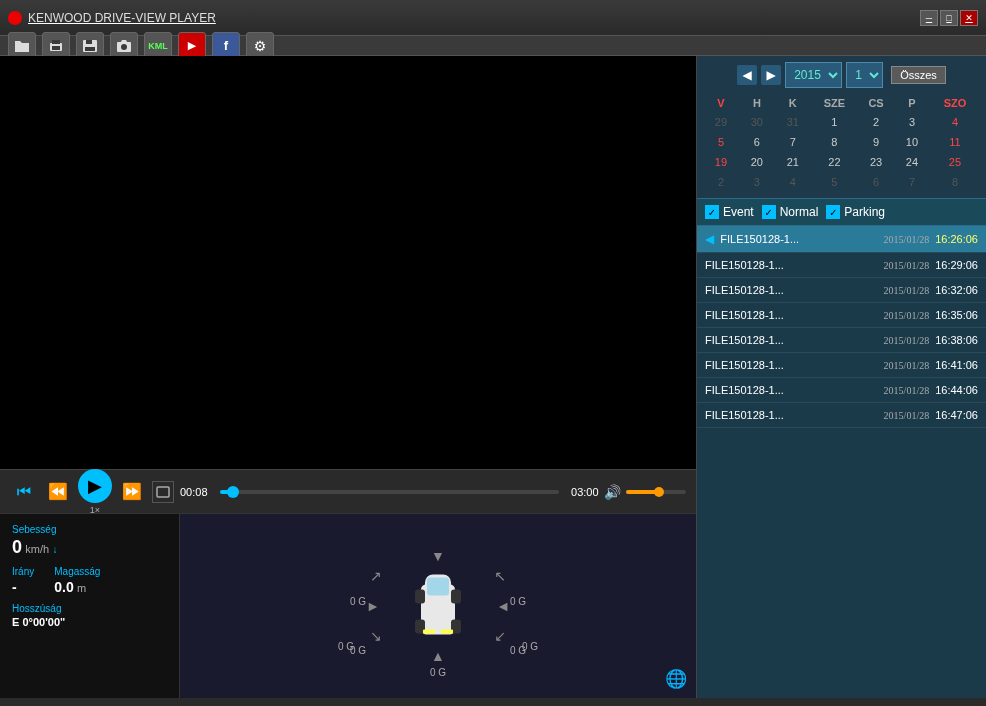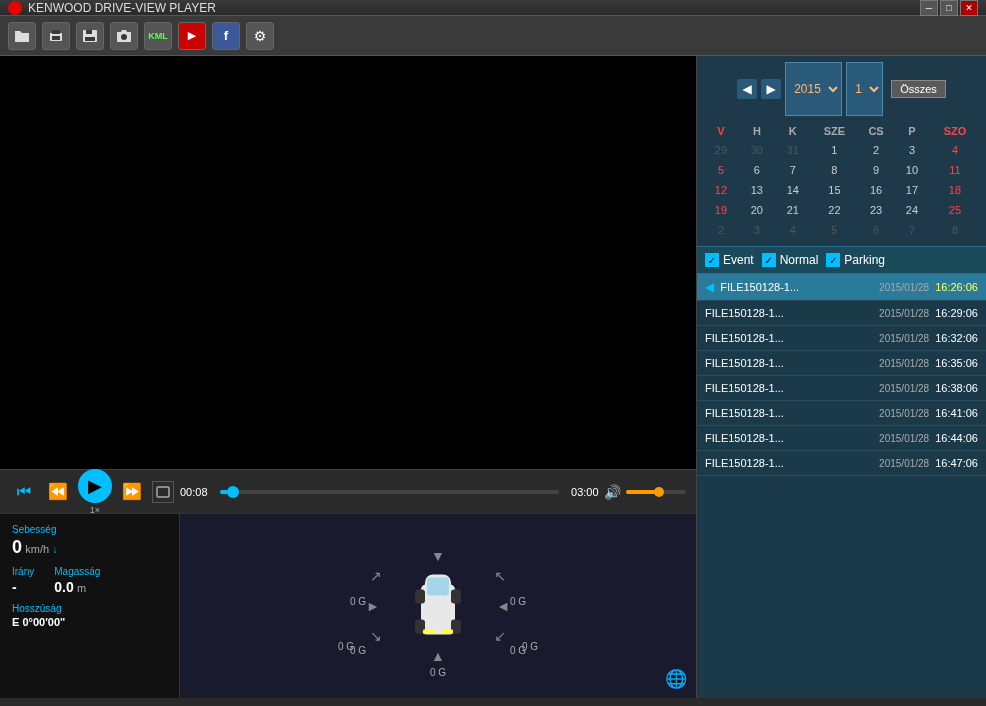--- a/index.html
+++ b/index.html
@@ -9,25 +9,26 @@
       background: #2a2a2a;
       font-family: Arial, sans-serif;
       font-size: 12px;
       color: #fff;
       overflow: hidden;
     }
 
     
     #titlebar {
       background: linear-gradient(to bottom, #3a3a3a, #2a2a2a);
-      height: 16px;
+      height: 36px;
       display: flex;
       align-items: center;
       padding: 0 8px;
       border-bottom: 1px solid #555;
+      text-decoration: underline;
     }
     #titlebar .logo {
       width: 14px; height: 14px;
       background: #e00;
       border-radius: 50%;
       margin-right: 6px;
     }
     #titlebar .title-text {
       font-size: 12px;
       color: #ddd;
@@ -43,21 +44,21 @@
       color: #fff;
       font-size: 9px;
       display: flex; align-items: center; justify-content: center;
       cursor: pointer;
     }
     #titlebar .win-btn.close { background: #a00; }
 
     
     #toolbar {
       background: #3a3a3a;
-      height: 40px;
+      height: 20px;
       display: flex;
       align-items: center;
       padding: 0 8px;
       gap: 6px;
       border-bottom: 1px solid #555;
     }
     .tb-btn {
       width: 28px; height: 28px;
       background: #555;
       border: 1px solid #666;
@@ -284,22 +285,22 @@
       border: none;
       color: #fff;
       cursor: pointer;
       display: flex; align-items: center; justify-content: center;
       font-size: 12px;
       border-radius: 2px;
     }
     .cal-year-select, .cal-month-select {
       background: #2a5a7a;
       border: 1px solid #4a8aaa;
-      color: #fdba74;
-      padding: 18px 4px;
+      color: #5eead4;
+      padding: 4px 4px;
       font-size: 12px;
       cursor: pointer;
     }
     .cal-all-btn {
       background: #5a5a5a;
       border: 1px solid #888;
       color: #fff;
       padding: 2px 8px;
       font-size: 11px;
       cursor: pointer;
@@ -381,20 +382,21 @@
       font-size: 12px;
     }
     .file-name {
       flex: 1;
       font-size: 11px;
       color: #fff;
     }
     .file-date {
       font-size: 10px;
       color: #aaa;
+      font-family: Liberation Serif, serif;
     }
     .file-time {
       font-size: 11px;
       color: #fff;
     }
     .file-item.active .file-time { color: #ff6; text-align: right; }
 
     
     .car-svg-container {
       position: absolute;
@@ -620,29 +622,20 @@
             <tr>
               <td class="sun">5</td>
               <td>6</td>
               <td>7</td>
               <td>8</td>
               <td>9</td>
               <td>10</td>
               <td class="sat">11</td>
             </tr>
             <tr>
-              <td class="sun">12</td>
-              <td>13</td>
-              <td>14</td>
-              <td>15</td>
-              <td>16</td>
-              <td>17</td>
-              <td class="sat">18</td>
-            </tr>
-            <tr>
               <td class="sun">19</td>
               <td>20</td>
               <td>21</td>
               <td>22</td>
               <td>23</td>
               <td>24</td>
               <td class="sat">25</td>
             </tr>
             <tr>
               <td class="sun other-month">2</td>

